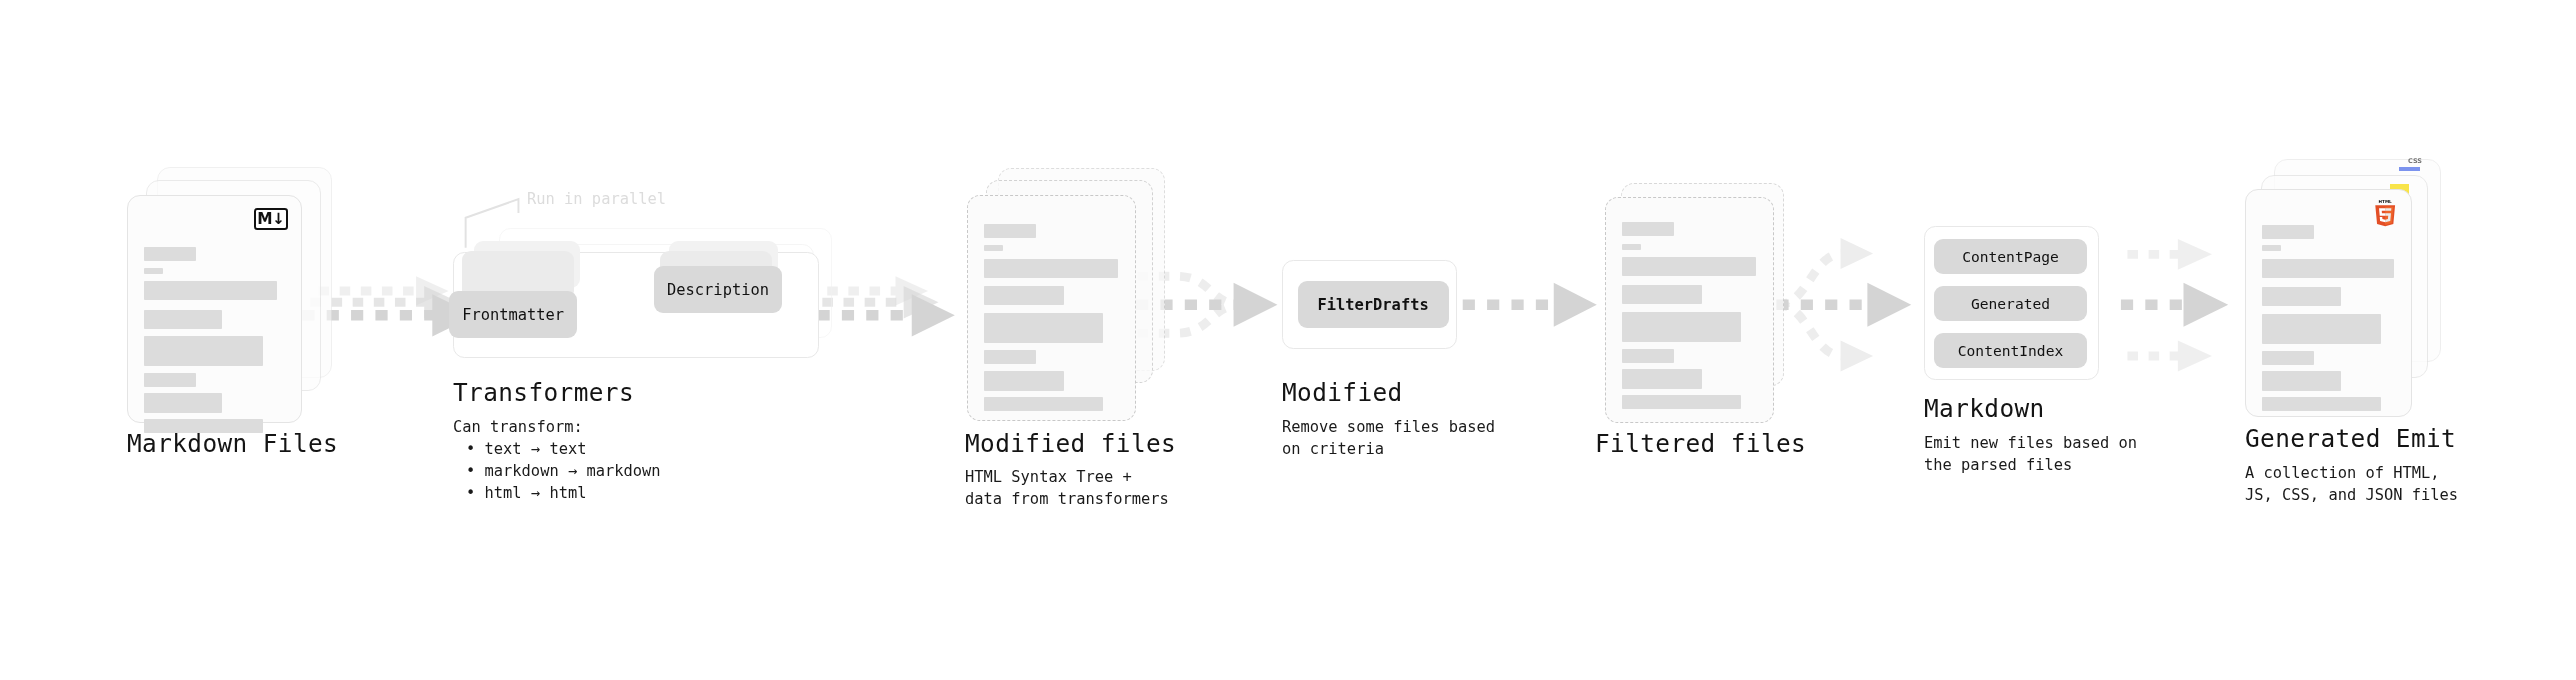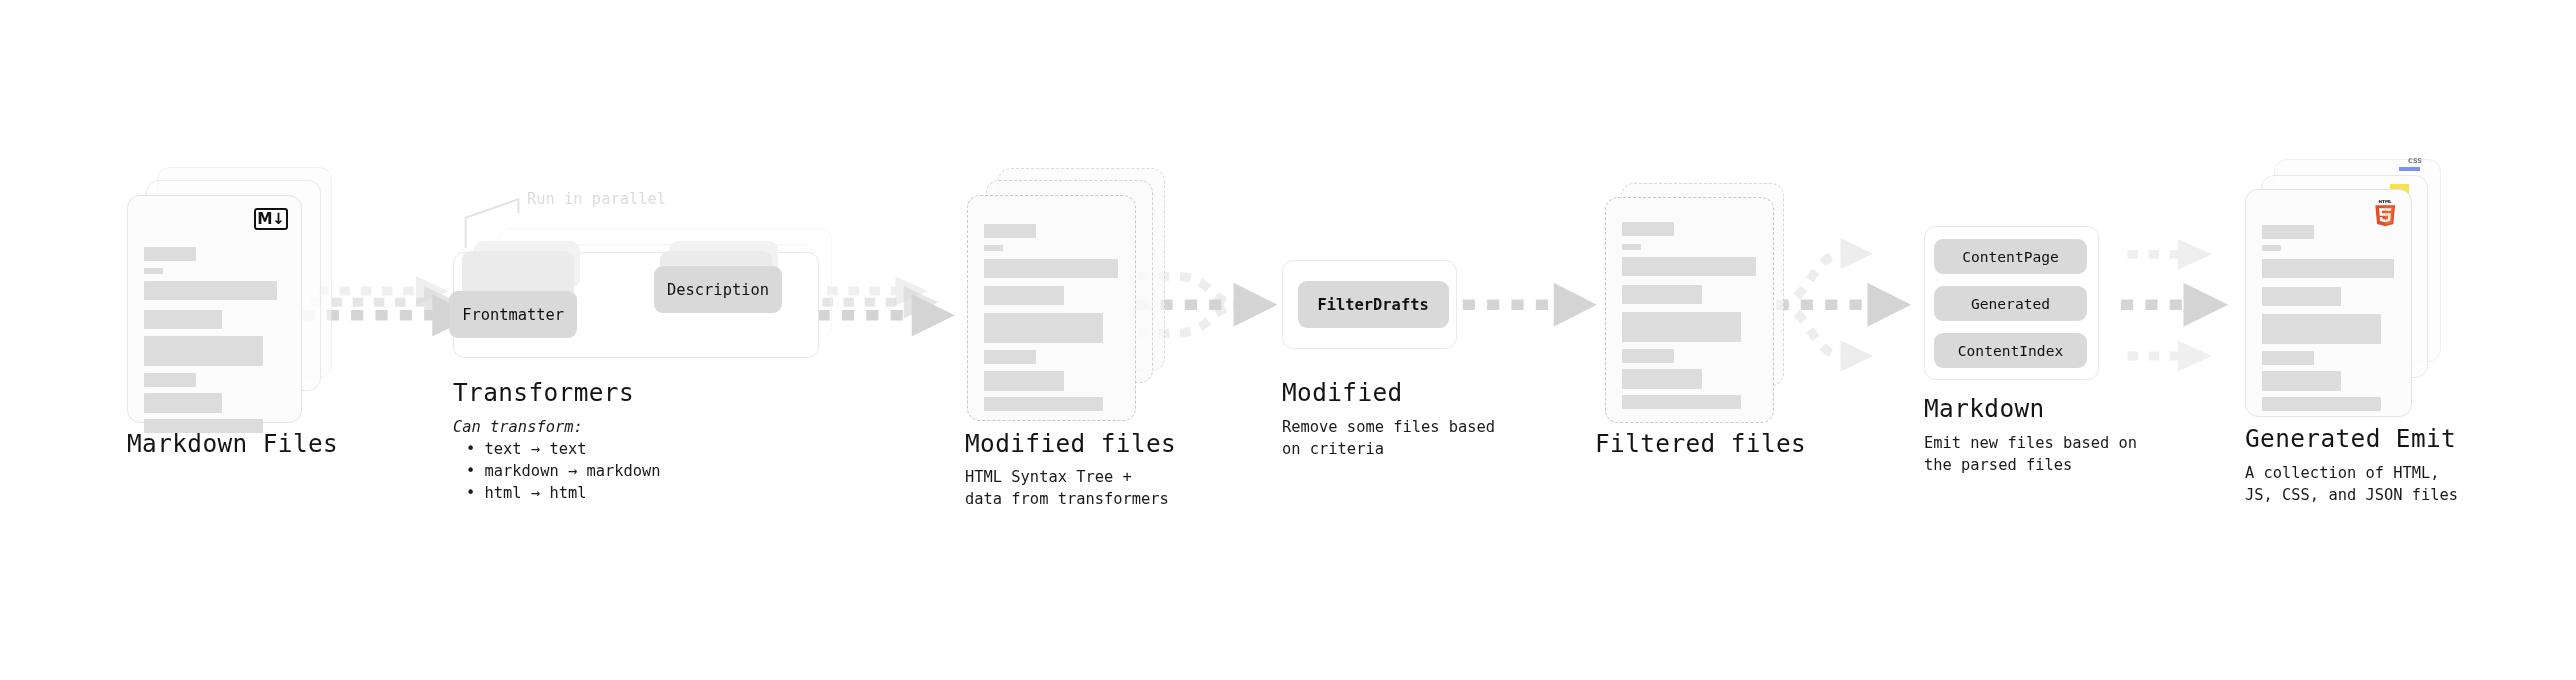--- a/index.html
+++ b/index.html
@@ -247,21 +247,21 @@
       <div class="chip faint2" style="left:19.5px; top:-12.2px; width:106px; height:47px;"></div>
       <div class="chip faint" style="left:8.1px; top:-2.4px; width:112px; height:49px;"></div>
       <div class="chip" style="left:-4.9px; top:13px; width:128px; height:47px;margin-top:25px;">Frontmatter</div>
 
       <div class="chip faint2" style="left:215px; top:-12.2px; width:109px; height:47px;"></div>
       <div class="chip faint" style="left:206px; top:-2.4px; width:112px; height:49px;"></div>
       <div class="chip" style="left:200px; top:13px; width:128px; height:47px;">Description</div>
     </div>
 
     <div class="title" style="left:453px; top:378px;">Transformers</div>
-    <div class="subtitle" style="left:453px; top:416px;font-style:italic;">Can transform:</div>
+    <div class="subtitle" style="left:453px; top:416px;">Can transform:</div>
     <div class="bullets" style="left:466px; top:438px;">• text → text</div>
     <div class="bullets" style="left:466px; top:460px;">• markdown → markdown</div>
     <div class="bullets" style="left:466px; top:482px;">• html → html</div>
   </div>
 
   <div>
     <div class="doc dashed" style="left:998px; top:168px; width:167px; height:203px; opacity:0.6;"></div>
     <div class="doc dashed" style="left:986px; top:180px; width:167px; height:203px; opacity:0.8;"></div>
 
     <div class="doc dashed" style="left:967px; top:195px; width:169px; height:226px;">

